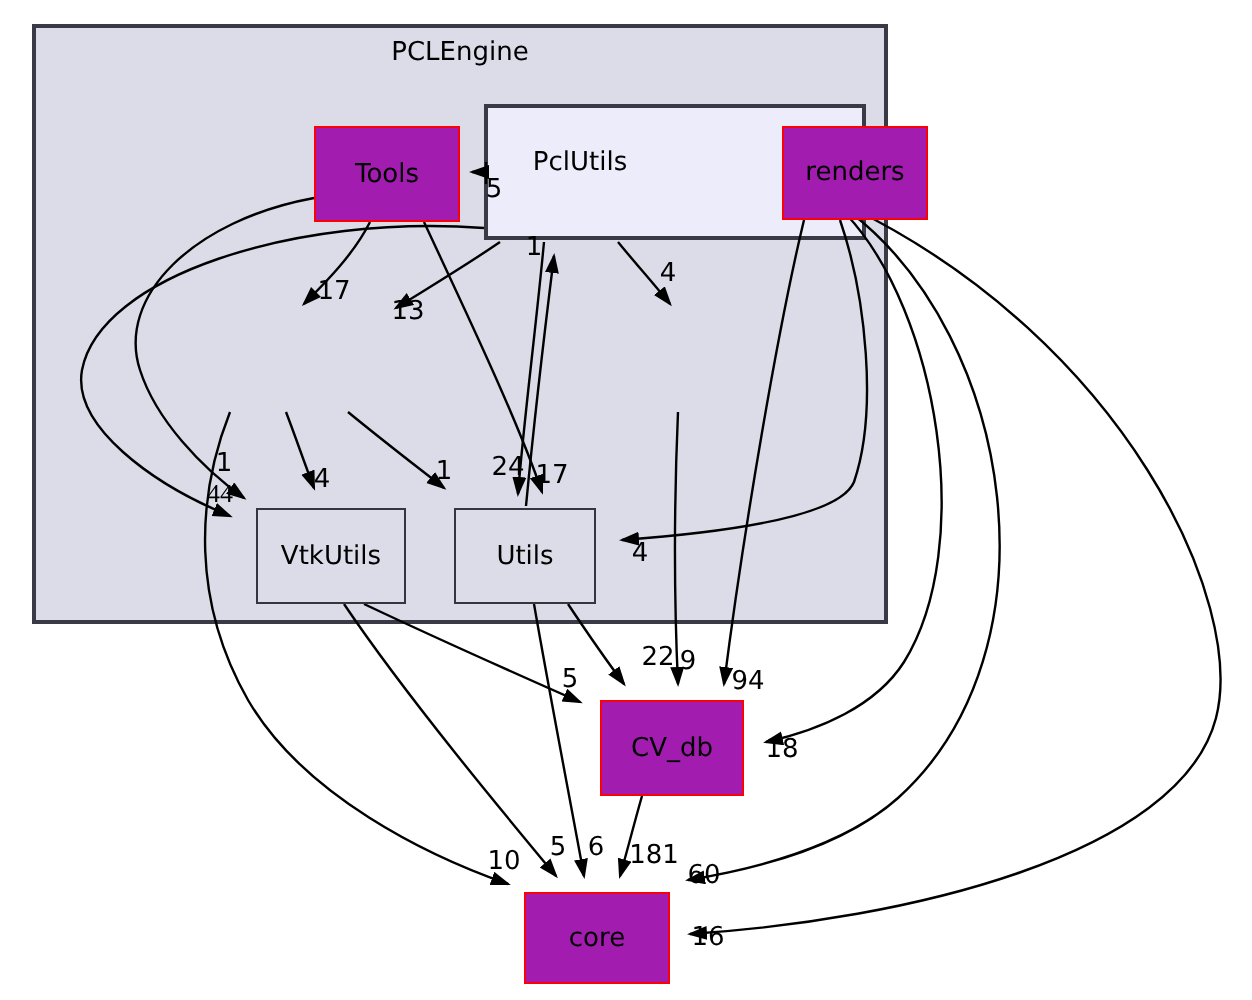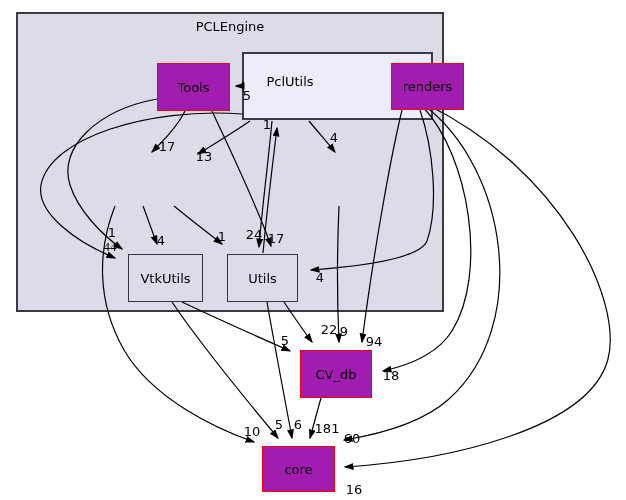--- a/index.html
+++ b/index.html
@@ -96,15 +96,15 @@
   <span class="edge-label" style="left:285px;top:340px;">5</span>
   <span class="edge-label" style="left:313px;top:329px;margin-left:16px;">22</span>
   <span class="edge-label" style="left:344px;top:331px;">9</span>
   <span class="edge-label" style="left:374px;top:341px;">94</span>
   <span class="edge-label" style="left:391px;top:375px;">18</span>
   <span class="edge-label" style="left:252px;top:431px;">10</span>
   <span class="edge-label" style="left:279px;top:424px;">5</span>
   <span class="edge-label" style="left:298px;top:424px;">6</span>
   <span class="edge-label" style="left:327px;top:428px;">181</span>
   <span class="edge-label" style="left:352px;top:438px;">60</span>
-  <span class="edge-label" style="left:354px;top:489px;">16</span>
+  <span class="edge-label" style="left:354px;top:469px;">16</span>
 
 </div>
 
 </body></html>

